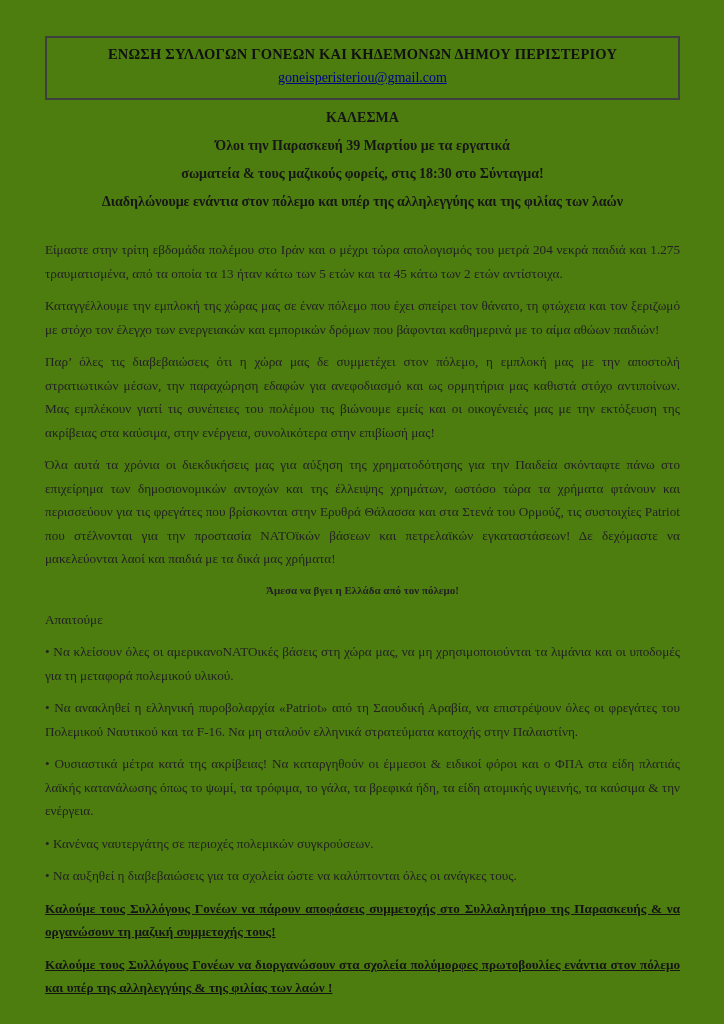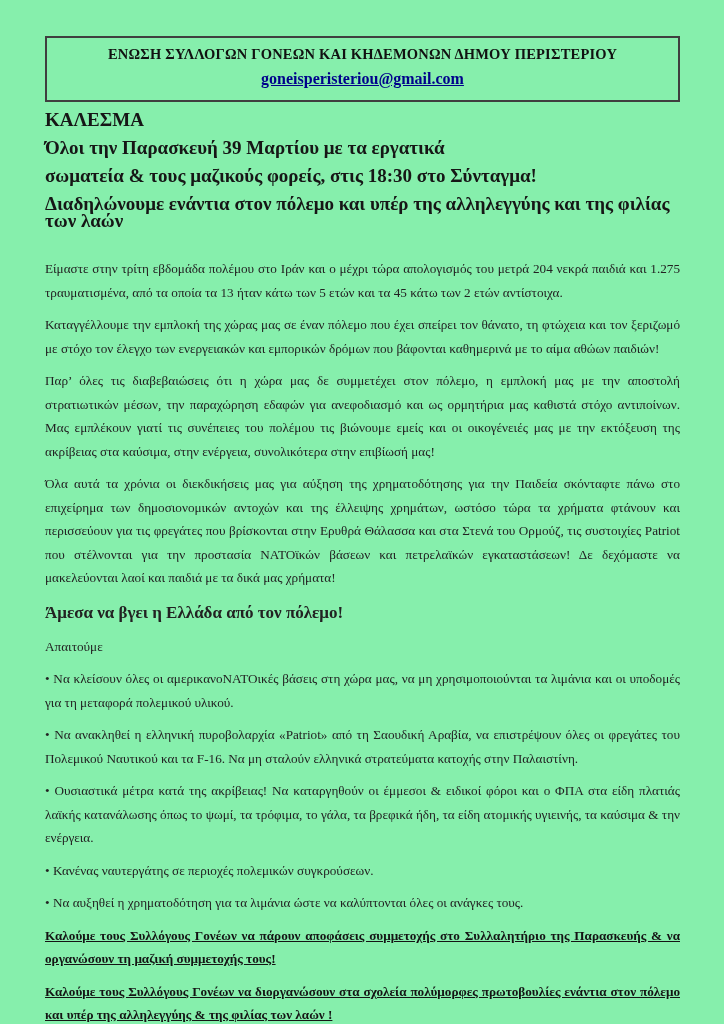--- a/index.html
+++ b/index.html
@@ -1,63 +1,65 @@
 <!DOCTYPE html>
 <html><head>
 <meta charset="utf-8">
 <style>
   html,body{margin:0;padding:0;background:#ffffff;}
   .page{
     position:relative;
     width:724px;height:1024px;
     box-sizing:border-box;
     padding:36px 44px 0 45px;
-    background:#86efac;
+    background:#4d7c0f;
     font-family:"Liberation Serif", serif;
     color:#222222;
     overflow:hidden;
   }
   .header-box{
     border:2px solid #3f3f3f;
     text-align:center;
     padding:8px 10px 12px 10px;
   }
   .header-title{
     font-weight:bold;
     font-size:14.5px;
     letter-spacing:.2px;
     color:#111;
   }
   .header-email{
     display:inline-block;
     margin-top:7px;
-    font-weight:bold;
-    font-size:16px;
+    font-weight:normal;
+    font-size:14px;
     color:#00008B;
     text-decoration:underline;
     cursor:pointer;
   }
   .h-center{
+    text-align:center;
     font-weight:bold;
-    font-size:19px;
+    font-size:14px;
     color:#161616;
     line-height:17px;
   }
   .kalesma{margin-top:9px;}
   .hline{margin-top:11px;}
   .body-block{margin-top:28px;}
   p.body{
     font-size:13.2px;
     line-height:23.5px;
     text-align:justify;
     margin:4px 0 9px 0;
   }
   .slogan{
+    text-align:center;
     font-weight:bold;
-    font-size:17px;
+    font-size:11px;
     margin:13px 0 12px 0;
   }
   .demand-label{
     font-size:13.2px;
     margin:0 0 10px 0;
   }
   p.call{
     font-weight:bold;
     text-decoration:underline;
     color:#141414;
@@ -86,18 +88,18 @@
   </div>
 
   <div class="slogan">Άμεσα να βγει η Ελλάδα από τον πόλεμο!</div>
 
   <p class="body demand-label">Απαιτούμε</p>
 
   <p class="body">• Να κλείσουν όλες οι αμερικανοΝΑΤΟικές βάσεις στη χώρα μας, να μη χρησιμοποιούνται τα λιμάνια και οι υποδομές για τη μεταφορά πολεμικού υλικού.</p>
   <p class="body">• Να ανακληθεί η ελληνική πυροβολαρχία «Patriot» από τη Σαουδική Αραβία, να επιστρέψουν όλες οι φρεγάτες του Πολεμικού Ναυτικού και τα F-16. Να μη σταλούν ελληνικά στρατεύματα κατοχής στην Παλαιστίνη.</p>
   <p class="body">• Ουσιαστικά μέτρα κατά της ακρίβειας! Να καταργηθούν οι έμμεσοι &amp; ειδικοί φόροι και ο ΦΠΑ στα είδη πλατιάς λαϊκής κατανάλωσης όπως το ψωμί, τα τρόφιμα, το γάλα, τα βρεφικά ήδη, τα είδη ατομικής υγιεινής, τα καύσιμα &amp; την ενέργεια.</p>
   <p class="body">• Κανένας ναυτεργάτης σε περιοχές πολεμικών συγκρούσεων.</p>
-  <p class="body">• Να αυξηθεί η χρηματοδότηση για τα λιμάνια ώστε να καλύπτονται όλες οι ανάγκες τους.</p>
+  <p class="body">• Να αυξηθεί η διαβεβαιώσεις για τα σχολεία ώστε να καλύπτονται όλες οι ανάγκες τους.</p>
 
   <p class="body call">Καλούμε τους Συλλόγους Γονέων να πάρουν αποφάσεις συμμετοχής στο Συλλαλητήριο της Παρασκευής &amp; να οργανώσουν τη μαζική συμμετοχής τους!</p>
   <p class="body call">Καλούμε τους Συλλόγους Γονέων να διοργανώσουν στα σχολεία πολύμορφες πρωτοβουλίες ενάντια στον πόλεμο και υπέρ της αλληλεγγύης &amp; της φιλίας των λαών !</p>
 
 </div>
 
 </body></html>

